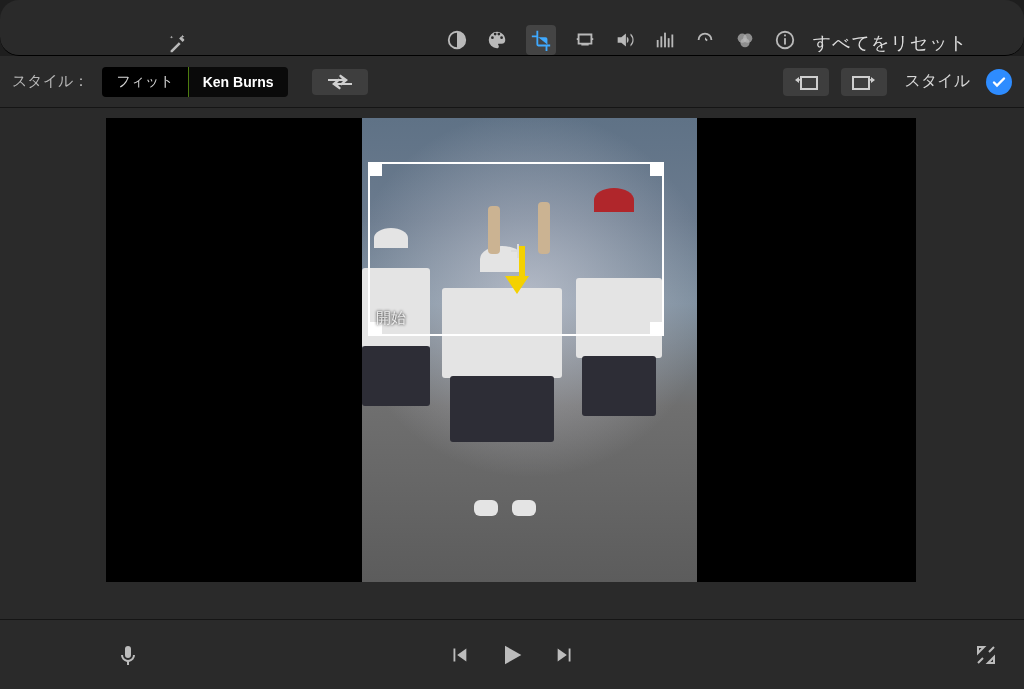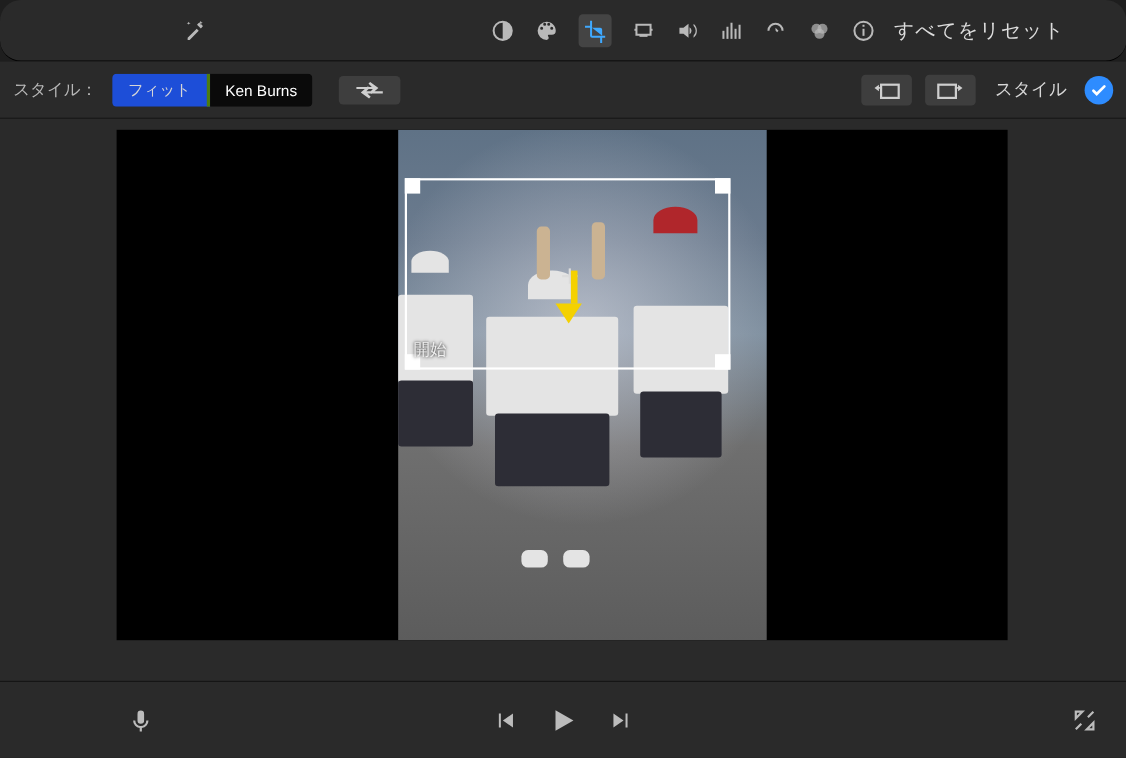--- a/index.html
+++ b/index.html
@@ -3,21 +3,21 @@
 <meta charset="utf-8">
 <style>
   * { box-sizing: border-box; margin: 0; padding: 0; }
   html, body { width: 1024px; height: 689px; background: #1e1e1e; font-family: -apple-system, "Helvetica Neue", Arial, sans-serif; overflow: hidden; }
   body { display: flex; flex-direction: column; }
 
   
   .top-toolbar {
     height: 56px;
     display: flex;
-    align-items: center;
+    align-items: flex-end;
     padding: 0 16px 0 16px;
     background: #2a2a2a;
     border-bottom: 1px solid #000;
     gap: 8px;
     border-radius: 19px;
   }
   .top-toolbar .icon-row { display:flex; align-items:center; gap:18px; margin-left: 150px;}
   .top-toolbar .wand { margin-left: 150px; margin-right: 100px;}
   .ico { width:22px; height:22px; display:flex; align-items:center; justify-content:center; color:#b9b9b9; fill:#b9b9b9; }
   .ico svg { width:22px; height:22px; display:block;}
@@ -29,22 +29,22 @@
     height: 52px;
     background:#2a2a2a;
     display:flex;
     align-items:center;
     padding: 0 12px;
     gap:10px;
     border-bottom:1px solid #151515;
   }
   .style-label { color:#b8b8b8; font-size:15px; margin-right:4px;}
   .segmented { display:flex; border-radius:4px; overflow:hidden; }
-  .seg-btn { background:#1d4ed8; color:#d6d6d6; font-size:14px; padding:6px 14px; border:none; border-right:3px solid #4d7c0f; cursor:pointer; }
-  .seg-btn:last-child{border-right:none;}
+  .seg-btn { background:#000000; color:#d6d6d6; font-size:14px; padding:6px 14px; border:none; border-right:1px solid #4d7c0f; cursor:pointer; }
+  .seg-btn:last-child{border-right:none;font-weight:bold;}
   .seg-btn.selected { background:#0a0a0a; color:#fff; }
   .swap-btn { background:#3e3e3e; border:none; border-radius:4px; padding:5px 14px; margin-left:14px; cursor:pointer; display:flex; align-items:center; justify-content:center;}
   .spacer { flex:1 1 auto;}
   .small-btn { background:#3e3e3e; border:none; border-radius:4px; padding:5px 10px; cursor:pointer; display:flex; align-items:center; justify-content:center; margin-right:2px;}
   .reset-label { color:#d8d8d8; font-size:16px; margin: 0 6px 0 6px;}
   .check { width:26px; height:26px; border-radius:50%; background:#2e8cff; display:flex; align-items:center; justify-content:center;}
 
   
   .viewer-area { flex:1; background:#2a2a2a; position:relative; padding:14px 0 0 0;}
   .viewer { position:absolute; left:106px; top:10px; width:810px; height:464px; background:#000; overflow:hidden;}

